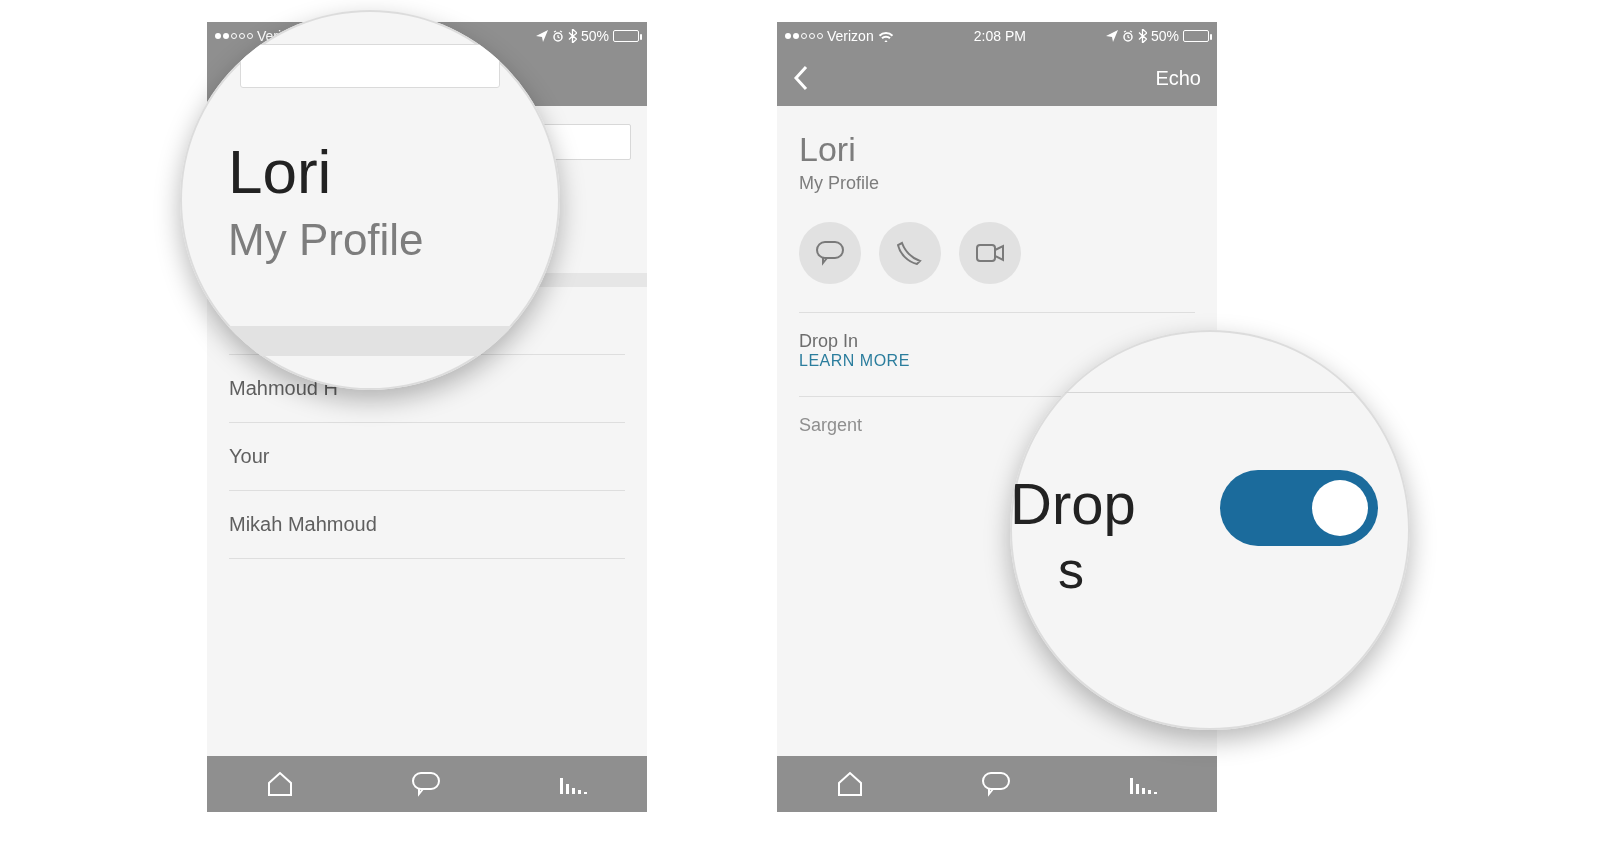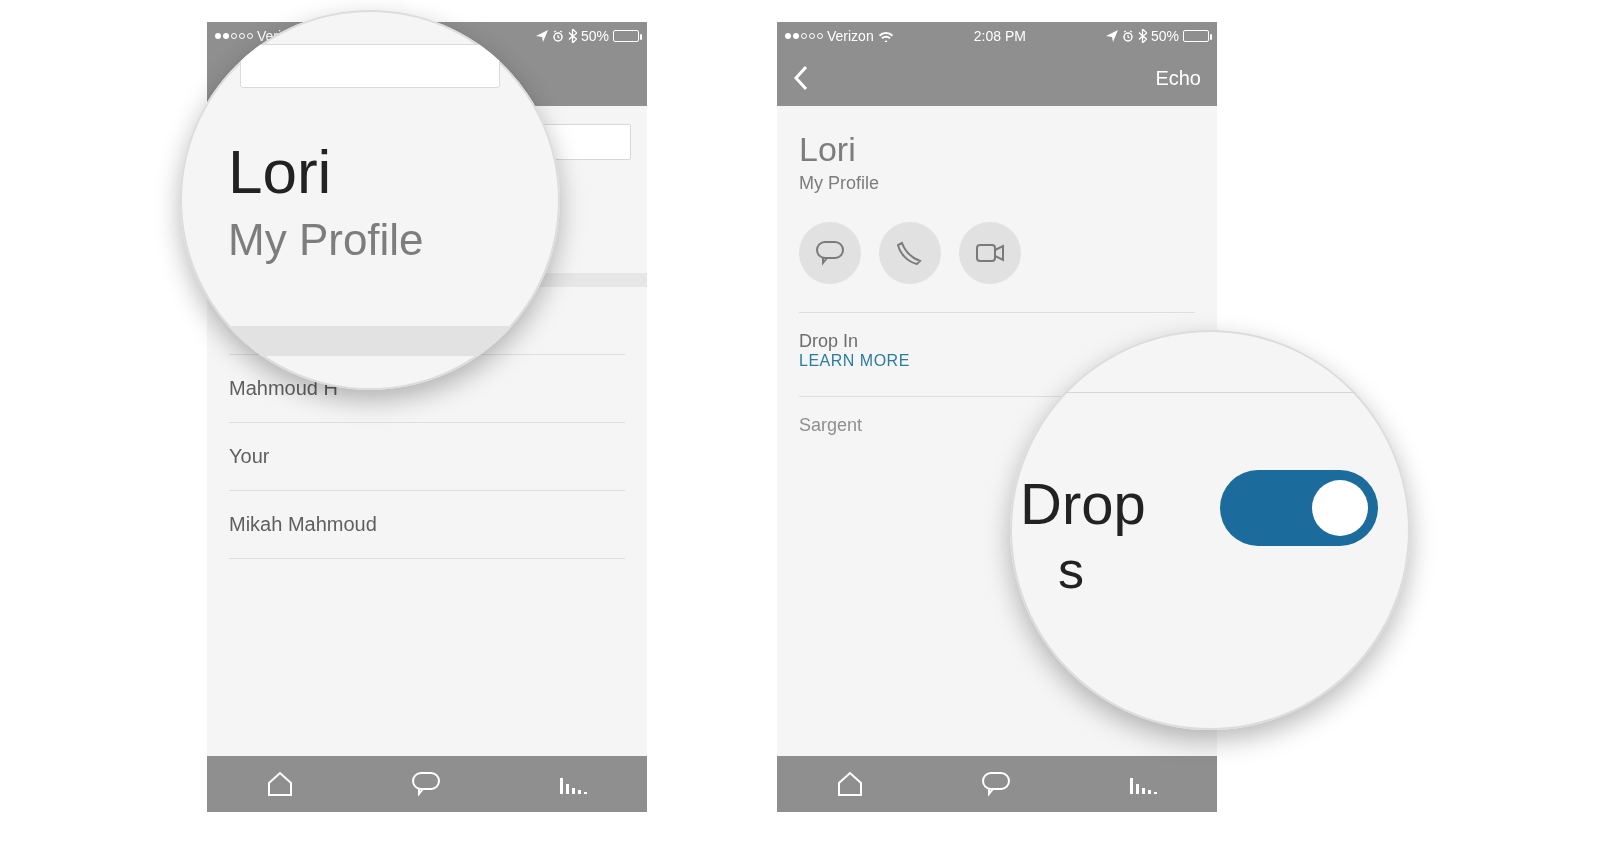--- a/index.html
+++ b/index.html
@@ -149,21 +149,21 @@
   }
 
   .lens-right {
     width:400px; height:400px;
     top:330px; left:1010px;
     padding: 0 40px;
   }
   .lens-right .lr-hr {
     position:absolute; top:62px; left:50px; right:20px; height:1px; background:#d6d6d6;
   }
-  .lens-right .lr-text1 { font-size:58px; color:#222; position:absolute; top:140px; left:10px;}
+  .lens-right .lr-text1 { font-size:58px; color:#222; position:absolute; top:140px; left:0;}
   .lens-right .lr-text2 { font-size:52px; color:#222; position:absolute; top:210px; left:48px;}
   .lens-right .lr-toggle {
     position:absolute; top:140px; right:32px;
     width:158px; height:76px; background:#1b6b9c; border-radius:40px;
     display:flex; align-items:center; justify-content:flex-end; padding:0 10px;
   }
   .lens-right .lr-knob { width:56px; height:56px; background:#fff; border-radius:50%; }
 
   svg { display:block; }
 </style>

